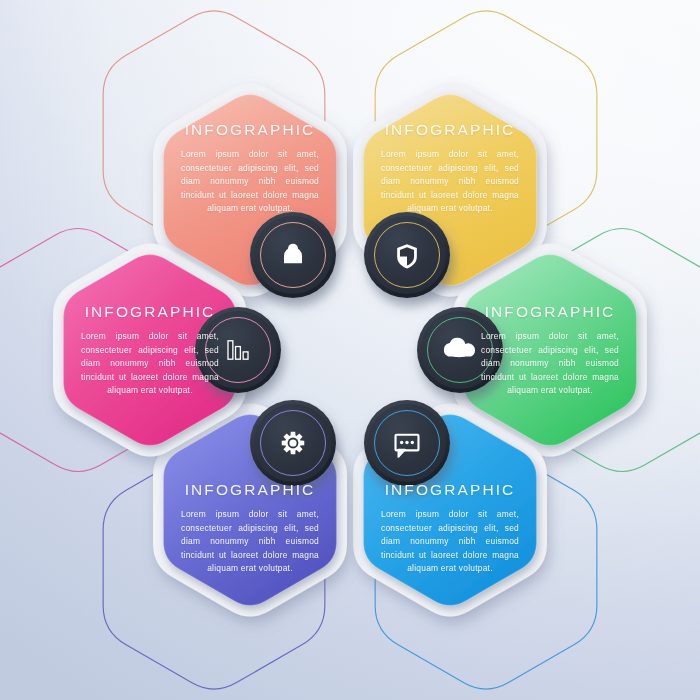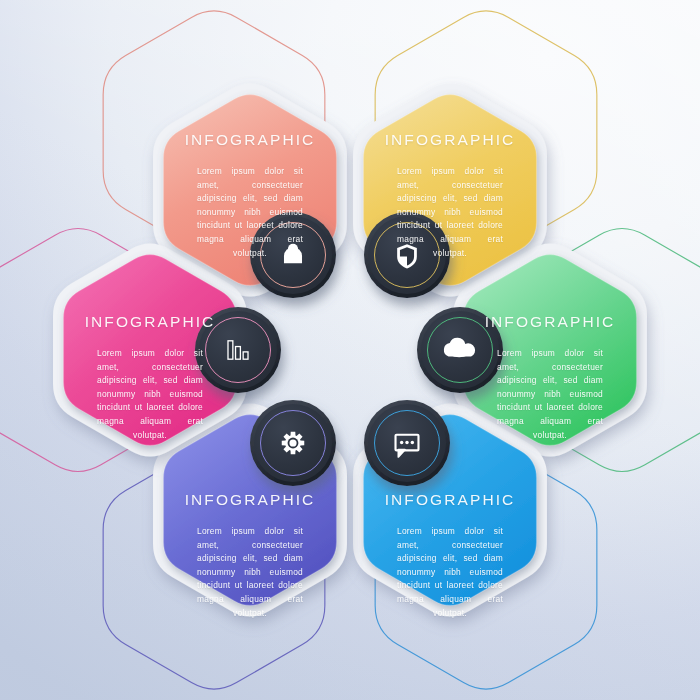--- a/index.html
+++ b/index.html
@@ -21,27 +21,27 @@
   svg.layer{position:absolute;left:0;top:0;width:700px;height:700px;}
   #art{z-index:2;}
   .txtwrap{position:absolute;z-index:4;pointer-events:none;}
   .hexcopy{
     position:absolute;width:186px;text-align:center;color:#ffffff;
   }
   .hextitle{
     font-size:15.5px;letter-spacing:2.1px;font-weight:400;
     color:rgba(255,255,255,0.93);
     text-shadow:0 1px 2px rgba(0,0,0,0.10);
-    margin:15px 0 9px 0;white-space:nowrap;
+    margin:5px 0 9px 0;white-space:nowrap;
   }
   .hexbody{
     font-size:8.4px;line-height:1.62;letter-spacing:0.25px;
     color:rgba(255,255,255,0.95);
     text-align:justify;text-align-last:center;
-    padding:0 24px;margin:16px;
+    padding:0 24px;margin:0;
     text-shadow:0 1px 1px rgba(0,0,0,0.08);
   }
   .iconhit{
     position:absolute;z-index:6;width:86px;height:86px;border-radius:50%;
     cursor:pointer;
   }
 </style>
 </head>
 <body>
 

